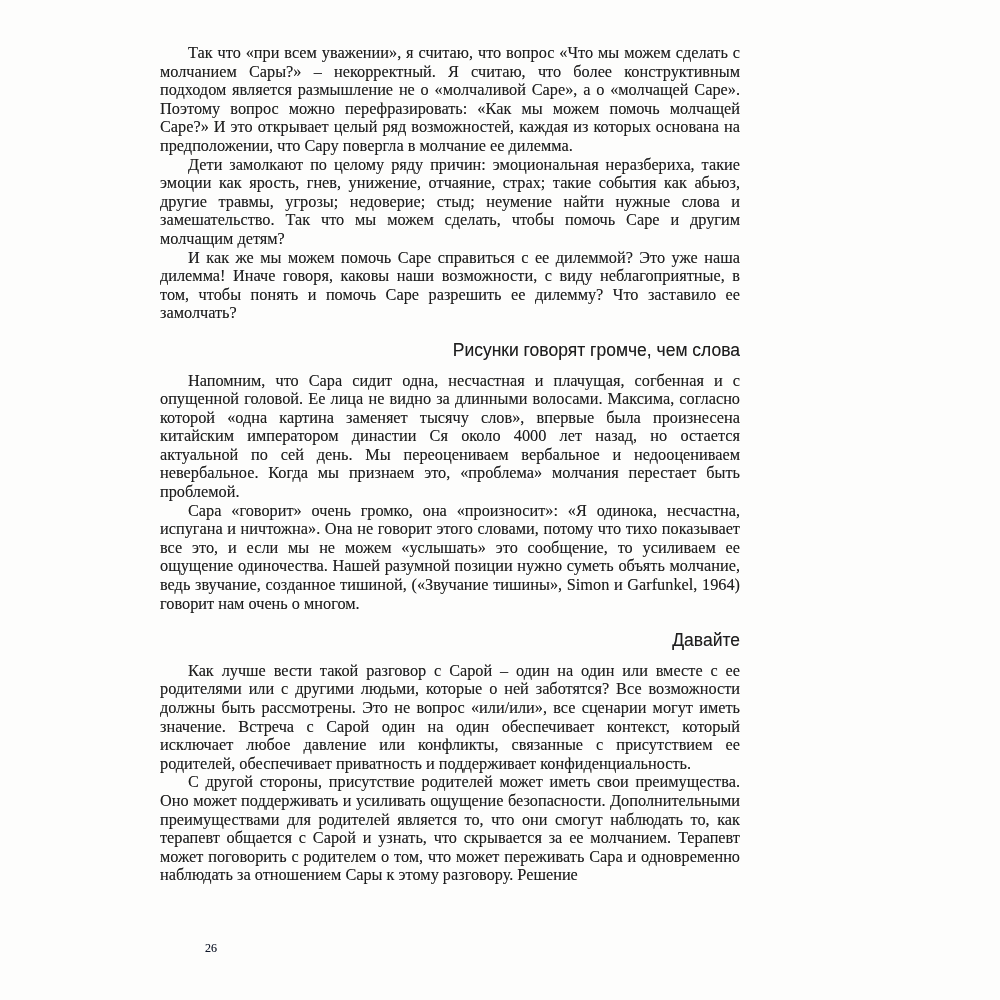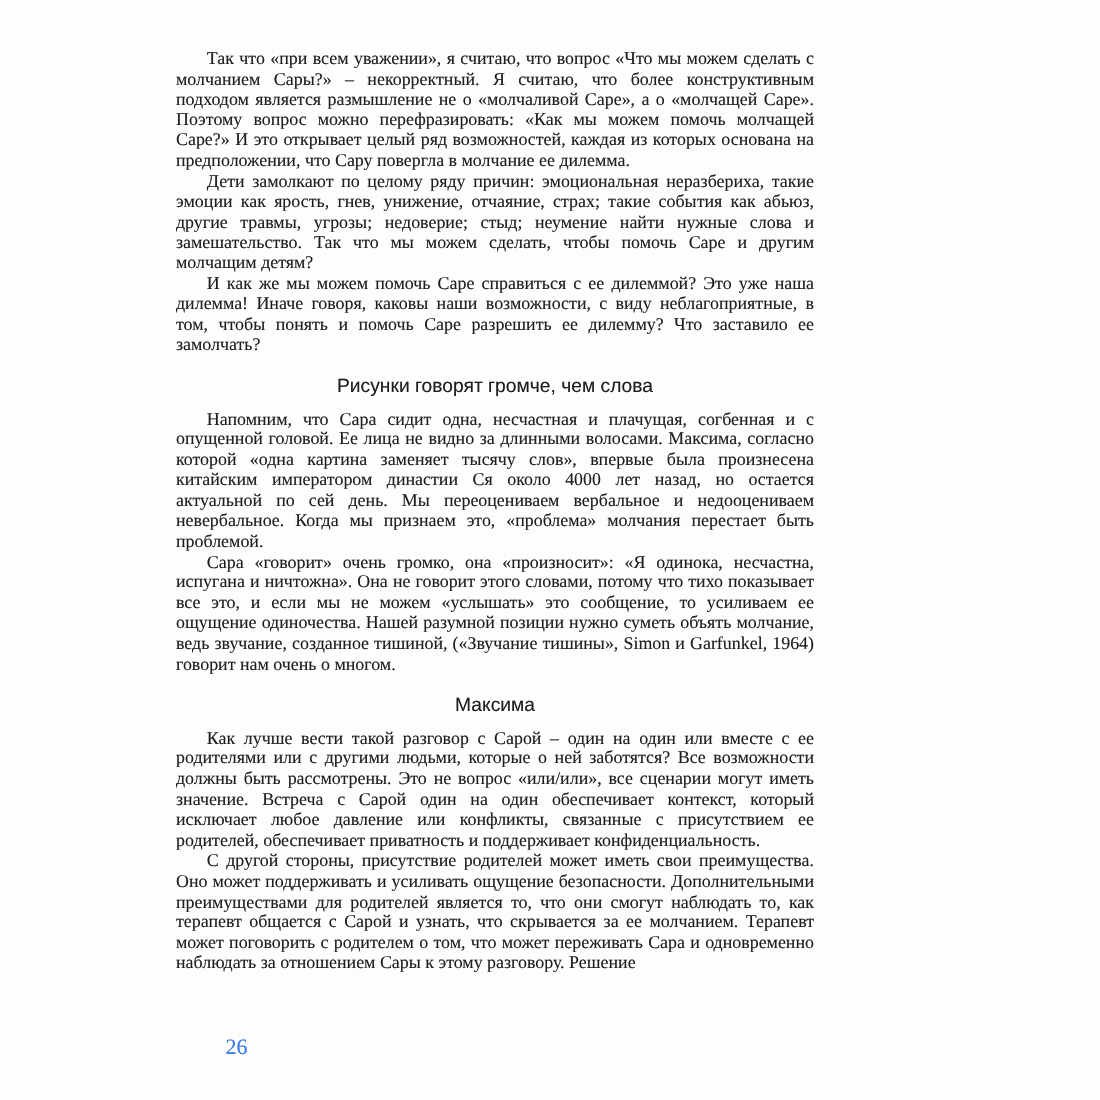--- a/index.html
+++ b/index.html
@@ -30,42 +30,42 @@
     text-indent: 28px;
     text-shadow: 0 0 0.4px rgba(30,30,30,0.45);
   }
   .heading {
     margin: 18px 0 12px 0;
     font-family: "Liberation Sans", sans-serif;
     font-size: 17.5px;
     line-height: 18.6px;
     font-weight: 400;
     color: #1e1e1e;
-    text-align: center;
+    text-align: right;
     text-shadow: 0 0 0.4px rgba(30,30,30,0.45);
   }
   .folio {
     position: absolute;
     left: 205px;
     top: 941px;
     font-family: "Liberation Serif", serif;
-    font-size: 20px;
-    color: #3b82f6;
+    font-size: 12px;
+    color: #0f172a;
     text-shadow: 0 0 0.4px rgba(30,30,30,0.45);
   }
 </style>
 </head>
 <body>
 
 <div class="page">
   <div class="content">
     <p class="para">Так что «при всем уважении», я считаю, что вопрос «Что мы можем сделать с молчанием Сары?» – некорректный. Я считаю, что более конструктивным подходом является размышление не о «молчаливой Саре», а о «молчащей Саре». Поэтому вопрос можно перефразировать: «Как мы можем помочь молчащей Саре?» И это открывает целый ряд возможностей, каждая из которых основана на предположении, что Сару повергла в молчание ее дилемма.</p>
     <p class="para">Дети замолкают по целому ряду причин: эмоциональная неразбериха, такие эмоции как ярость, гнев, унижение, отчаяние, страх; такие события как абьюз, другие травмы, угрозы; недоверие; стыд; неумение найти нужные слова и замешательство. Так что мы можем сделать, чтобы помочь Саре и другим молчащим детям?</p>
     <p class="para">И как же мы можем помочь Саре справиться с ее дилеммой? Это уже наша дилемма! Иначе говоря, каковы наши возможности, с виду неблагоприятные, в том, чтобы понять и помочь Саре разрешить ее дилемму? Что заставило ее замолчать?</p>
     <h2 class="heading">Рисунки говорят громче, чем слова</h2>
     <p class="para">Напомним, что Сара сидит одна, несчастная и плачущая, согбенная и с опущенной головой. Ее лица не видно за длинными волосами. Максима, согласно которой «одна картина заменяет тысячу слов», впервые была произнесена китайским императором династии Ся около 4000 лет назад, но остается актуальной по сей день. Мы переоцениваем вербальное и недооцениваем невербальное. Когда мы признаем это, «проблема» молчания перестает быть проблемой.</p>
     <p class="para">Сара «говорит» очень громко, она «произносит»: «Я одинока, несчастна, испугана и ничтожна». Она не говорит этого словами, потому что тихо показывает все это, и если мы не можем «услышать» это сообщение, то усиливаем ее ощущение одиночества. Нашей разумной позиции нужно суметь объять молчание, ведь звучание, созданное тишиной, («Звучание тишины», Simon и Garfunkel, 1964) говорит нам очень о многом.</p>
-    <h2 class="heading">Максима</h2>
+    <h2 class="heading">Давайте</h2>
     <p class="para">Как лучше вести такой разговор с Сарой – один на один или вместе с ее родителями или с другими людьми, которые о ней заботятся? Все возможности должны быть рассмотрены. Это не вопрос «или/или», все сценарии могут иметь значение. Встреча с Сарой один на один обеспечивает контекст, который исключает любое давление или конфликты, связанные с присутствием ее родителей, обеспечивает приватность и поддерживает конфиденциальность.</p>
     <p class="para">С другой стороны, присутствие родителей может иметь свои преимущества. Оно может поддерживать и усиливать ощущение безопасности. Дополнительными преимуществами для родителей является то, что они смогут наблюдать то, как терапевт общается с Сарой и узнать, что скрывается за ее молчанием. Терапевт может поговорить с родителем о том, что может переживать Сара и одновременно наблюдать за отношением Сары к этому разговору. Решение</p>
   </div>
   <div class="folio">26</div>
 </div>
 
 </body></html>

